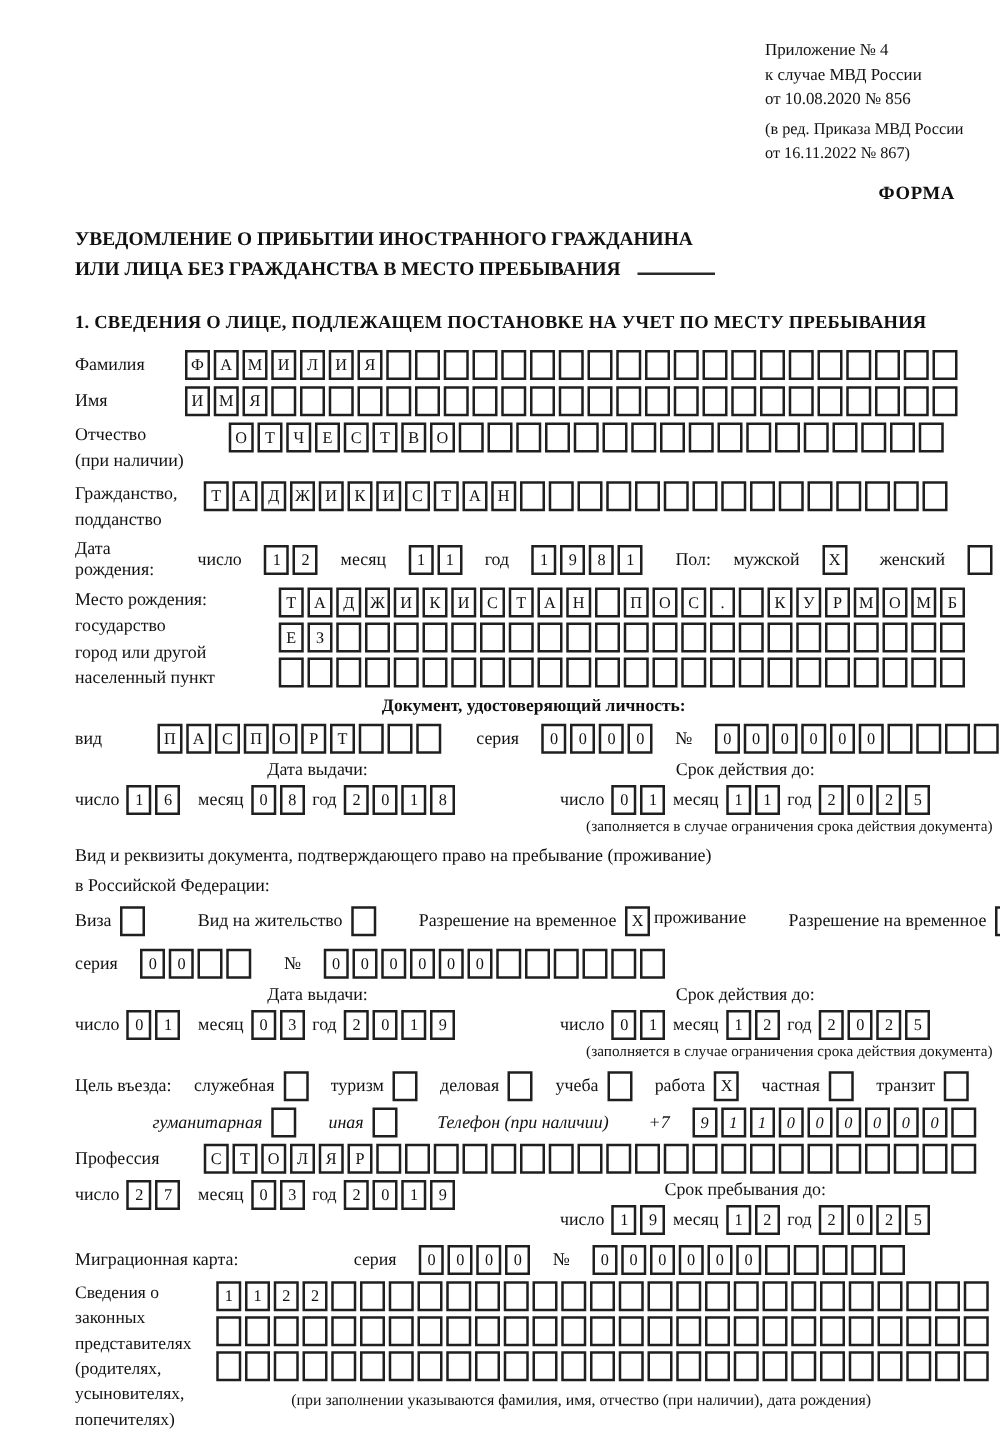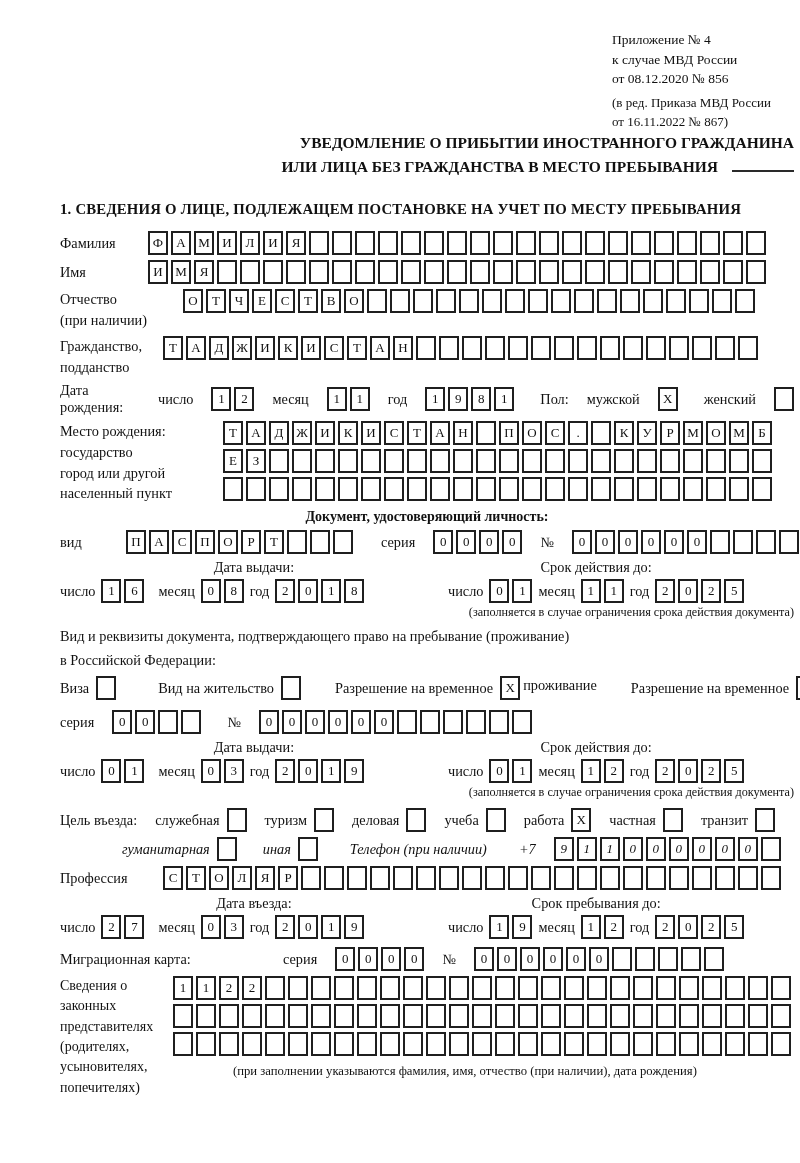--- a/index.html
+++ b/index.html
@@ -10,21 +10,21 @@
     color:#111; background:#fff;
   }
   .page { padding:30px 6px 0 60px; width:800px; }
 
   
   .hdr { margin-left:552px; font-size:13.5px; line-height:1.45; }
   .hdr .amend { margin-top:5px; font-size:13px; }
   .forma { text-align:right; padding-right:30px; font-weight:bold; font-size:15px; margin-top:16px; letter-spacing:0.5px; }
 
   
-  .title { text-align:right; font-weight:bold; font-size:15.5px; line-height:1.55; }
+  .title { text-align:left; font-weight:bold; font-size:15.5px; line-height:1.55; margin-top:16px; }
   .blank { display:inline-block; width:62px; border-bottom:2.4px solid #2a2a2a; height:4px; margin-left:14px; }
   .sec-heading { font-weight:bold; font-size:14.8px; margin-top:22px; margin-bottom:13px; letter-spacing:0.2px; }
 
   
   .frow { display:flex; align-items:center; gap:18px; margin-bottom:5px; font-size:14.3px; }
   .frow.top { align-items:flex-start; }
   .lbl { flex:none; line-height:1.3; }
   .two-line div { line-height:1.45; }
   .cells { display:flex; gap:3px; flex:none; }
   .cell {
@@ -59,26 +59,27 @@
   .rep-note { font-size:12.7px; margin-left:160px; margin-top:4px; }
 </style>
 </head>
 <body>
 
 <div class="page">
 
   <div class="hdr">
     <div>Приложение № 4</div>
     <div>к случае МВД России</div>
-    <div>от 08.12.2020 № 856</div>
+    <div>от 10.08.2020 № 856</div>
     <div class="amend">
       <div>(в ред. Приказа МВД России</div>
       <div>от 16.11.2022 № 867)</div>
     </div>
   </div>
+  <div class="forma">ФОРМА</div>
 
   <div class="title">
     <div>УВЕДОМЛЕНИЕ О ПРИБЫТИИ ИНОСТРАННОГО ГРАЖДАНИНА</div>
     <div>
       <span>ИЛИ ЛИЦА БЕЗ ГРАЖДАНСТВА В МЕСТО ПРЕБЫВАНИЯ</span><span class="blank"></span>
     </div>
   </div>
 
   <div class="sec-heading">1. СВЕДЕНИЯ О ЛИЦЕ, ПОДЛЕЖАЩЕМ ПОСТАНОВКЕ НА УЧЕТ ПО МЕСТУ ПРЕБЫВАНИЯ</div>
 
@@ -606,21 +607,20 @@
         <span class="cell"></span>
         <span class="cell"></span>
         <span class="cell"></span>
         <span class="cell"></span>
         <span class="cell"></span>
       </span>
   </div>
 
   <div class="date-pair" style="margin-bottom:8px;">
     <div class="dcol dleft">
-      <div class="dtitle">Дата въезда:</div>
       <div class="dfields">
         <span>число</span>
         <span class="cells">
             <span class="cell">2</span>
             <span class="cell">7</span>
           </span>
         <span class="ml8">месяц</span>
         <span class="cells">
             <span class="cell">0</span>
             <span class="cell">3</span>

